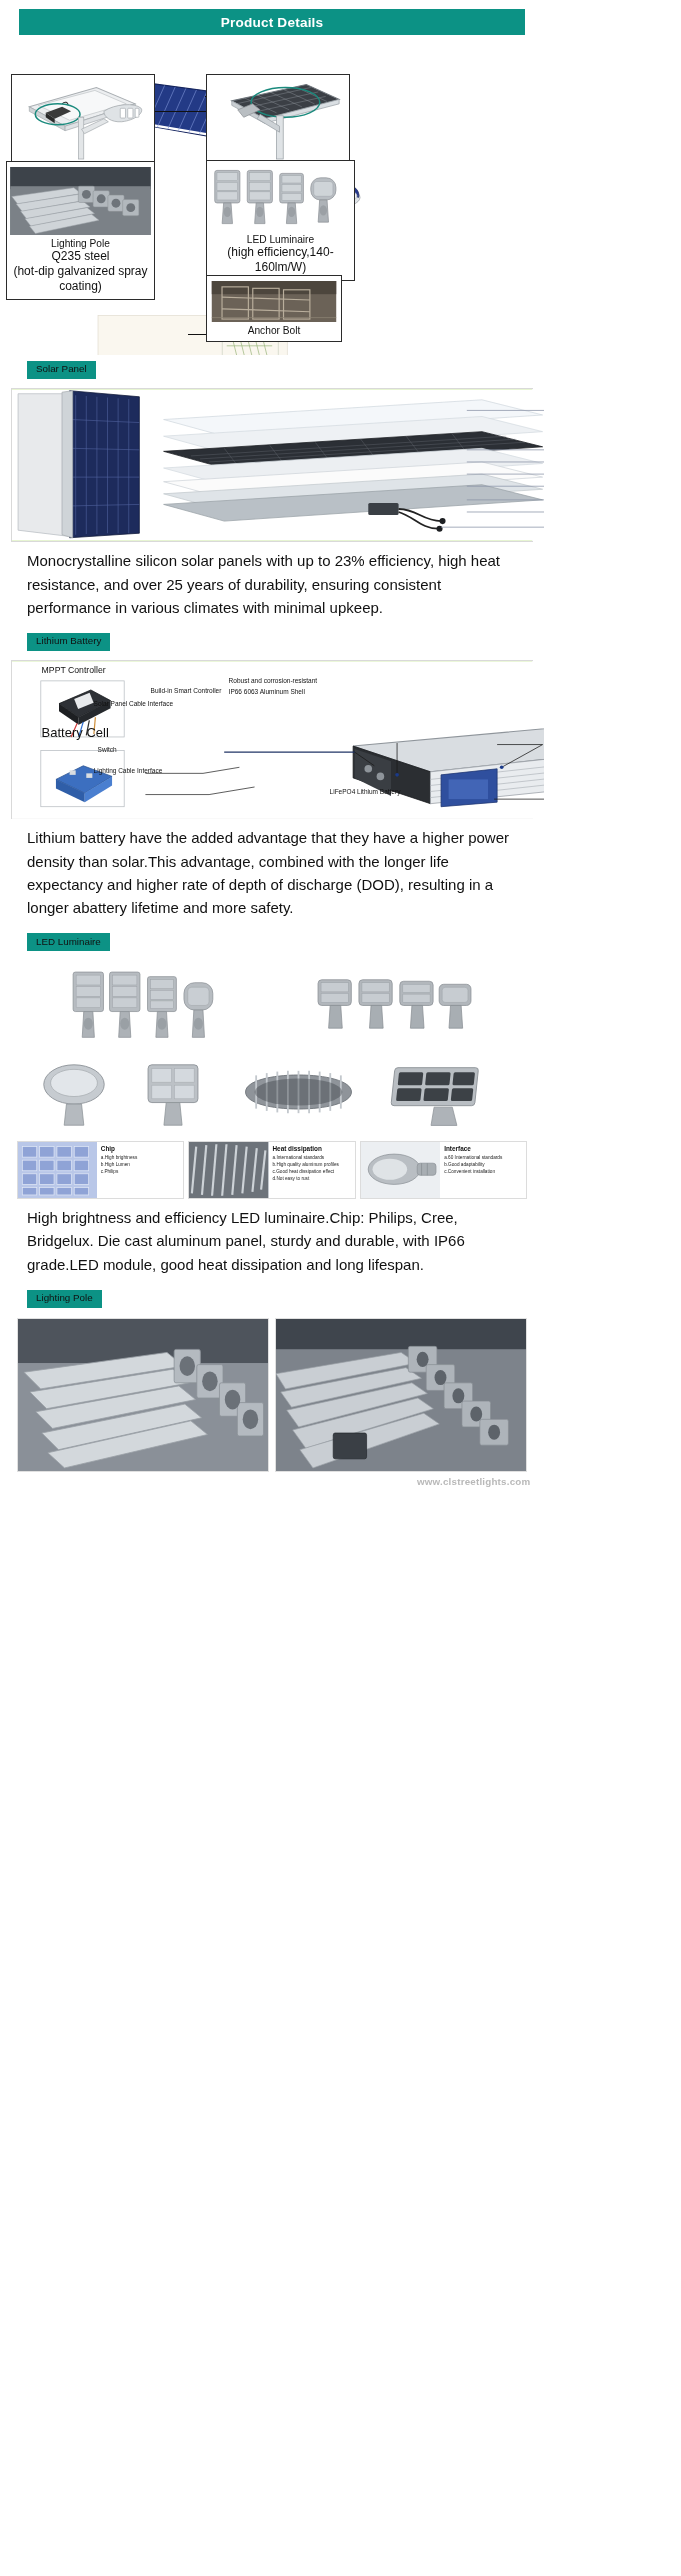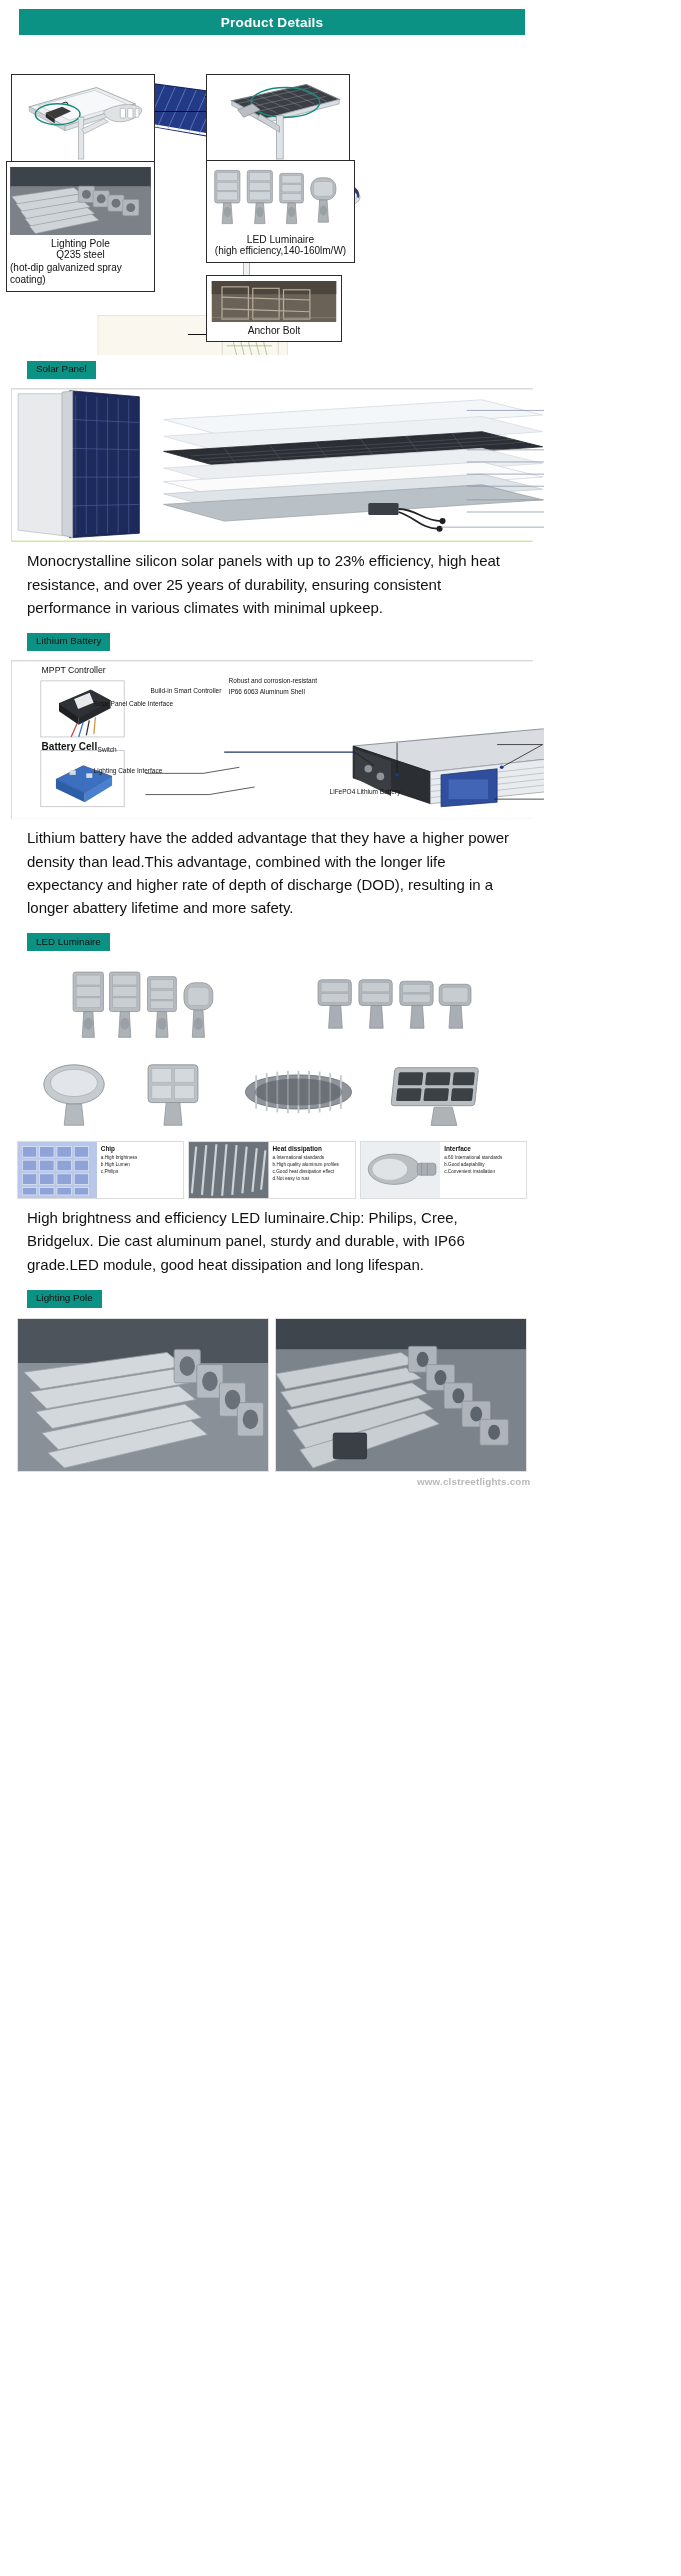--- a/index.html
+++ b/index.html
@@ -43,22 +43,23 @@
   }
   .callout .cap-title {
     font-size: 10.2px;
     font-weight: 400;
     color: #111;
     margin-top: 3px;
     text-align: center;
     line-height: 1.15;
   }
   .callout .cap-sub {
-    font-size: 10px;
+    font-size: 12px;
     color: #111;
+    text-align: center;
     line-height: 1.25;
   }
 
   .c-battery { left: 11.4px;  top: 30px;  width: 144px; }
   .c-solar   { left: 206px; top: 30px;  width: 144px; right: auto; }
   .c-pole    { left: 6px;   top: 117px; width: 149px; }
   .c-led     { left: 206px; top: 116px; width: 149px; }
   .c-anchor  { left: 206px; top: 231px; width: 136px; }
 
   .hero-box-img { width: 100%; display: block; }
@@ -489,31 +490,31 @@
           <line x1="280" y1="120" x2="452" y2="120"></line>
         </g>
       <g stroke="#1a1a1a" stroke-width="1">
           <line x1="636" y1="182" x2="720" y2="182"></line>
         </g>
       <circle cx="646" cy="140" r="2.4" fill="#1a3a8a"></circle>
       <circle cx="508" cy="150" r="2.4" fill="#1a3a8a"></circle>
     </svg>
 
     <div style="position:absolute;left:30px;top:4.5px;font-size:8.7px;color:#111;">MPPT Controller</div>
-    <div style="position:absolute;left:30px;top:80px;font-size:10px;color:#111;font-weight:bold;">Battery Cell</div>
+    <div style="position:absolute;left:30px;top:64px;font-size:13px;color:#111;">Battery Cell</div>
     <div style="position:absolute;left:82px;top:39px;font-size:6.5px;color:#111;">Solar Panel Cable Interface</div>
     <div style="position:absolute;left:139px;top:26px;font-size:6.5px;color:#111;">Build-in Smart Controller</div>
     <div style="position:absolute;left:217px;top:16.7px;font-size:6.5px;color:#111;">Robust and corrosion-resistant</div>
     <div style="position:absolute;left:217px;top:27px;font-size:6.5px;color:#111;">IP66 6063 Aluminum Shell</div>
     <div style="position:absolute;left:86px;top:85px;font-size:6.5px;color:#111;">Switch</div>
     <div style="position:absolute;left:82px;top:106px;font-size:6.5px;color:#111;">Lighting Cable Interface</div>
     <div style="position:absolute;left:318px;top:127px;font-size:6.5px;color:#111;">LiFePO4 Lithium Battery</div>
   </div>
 
-  <p class="sec-body">Lithium battery have the added advantage that they have a higher power density than lead.This advantage, combined with the longer life expectancy and higher rate of depth of discharge (DOD), resulting in a longer abattery lifetime and more safety.</p>
+  <p class="sec-body">Lithium battery have the added advantage that they have a higher power density than solar.This advantage, combined with the longer life expectancy and higher rate of depth of discharge (DOD), resulting in a longer abattery lifetime and more safety.</p>
 
   
   <div class="sec-chip">LED Luminaire</div>
 
   <div style="margin:3px 16.7px 0 16.7px;">
 
     <div class="led-row">
       <svg width="152" height="82" viewBox="0 0 200 108">
         <g>
           <g transform="translate(4,8)">

